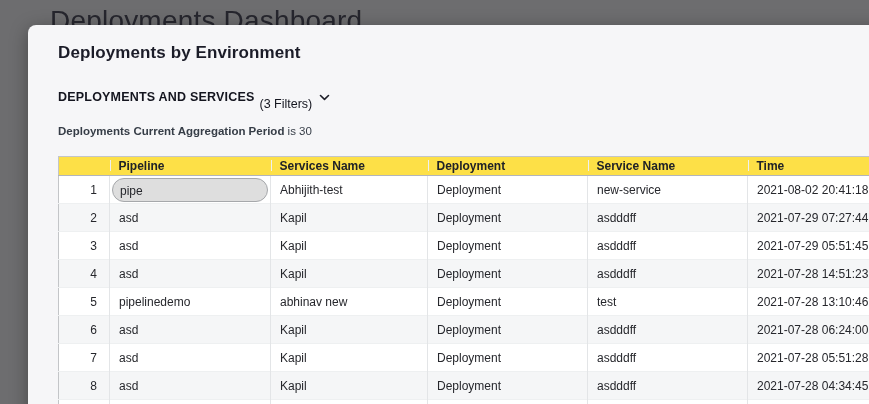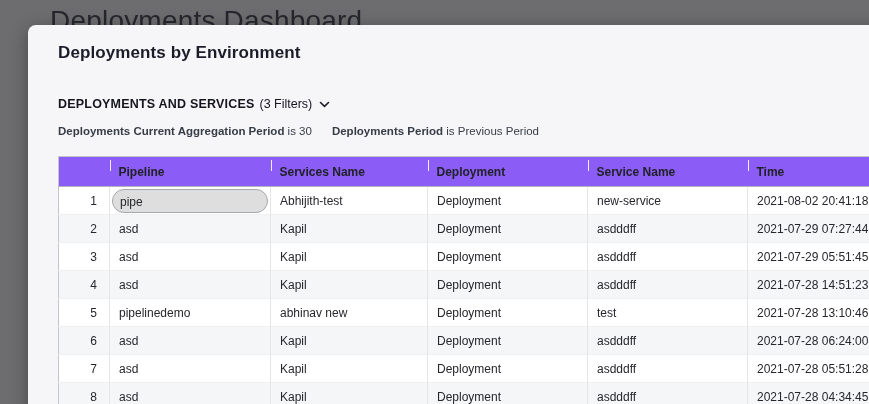--- a/index.html
+++ b/index.html
@@ -39,21 +39,21 @@
     font-size: 17px;
     font-weight: 700;
     color: #1b1c28;
     line-height: 20px;
     letter-spacing: 0.1px;
   }
 
   .section-row {
     margin-top: 27px;
     display: flex;
-    align-items: flex-end;
+    align-items: flex-start;
     font-size: 12.5px;
     color: #14151f;
     cursor: pointer;
     width: max-content;
   }
   .section-row .sec-bold { font-weight: 700; letter-spacing: 0.2px; }
   .section-row .sec-reg  { font-weight: 400; margin-left: 5px; margin-top: 7px; }
   .section-row .chevron  { margin-left: 7px; display: inline-block; }
 
   .filters-row {
@@ -75,22 +75,22 @@
     border: 1px solid #c3c5c8;
   }
   .grid col.c-num      { width: 51px;  }
   .grid col.c-pipeline { width: 161px; }
   .grid col.c-project  { width: 157px; }
   .grid col.c-deploy   { width: 160px; }
   .grid col.c-service  { width: 160px; }
   .grid col.c-time     { width: 160px; }
 
   .grid thead th {
-    height: 30px;
-    background: #8b5cf6;
+    height: 19px;
+    background: #fde047;
     border-bottom: 1px solid #b2b5bb;
     font-size: 12px;
     font-weight: 700;
     color: #202227;
     text-align: left;
     padding: 0 0 0 9px;
     position: relative;
     white-space: nowrap;
   }
   .grid thead th + th::before {
@@ -147,21 +147,20 @@
       <span class="sec-reg">(3 Filters)</span>
       <span class="chevron">
         <svg width="11" height="7" viewBox="0 0 11 7">
             <polyline points="1.5,1.5 5.5,5.3 9.5,1.5" fill="none" stroke="#1c1d27" stroke-width="1.6" stroke-linecap="round" stroke-linejoin="round"></polyline>
           </svg>
       </span>
     </div>
 
     <div class="filters-row">
       <span><span class="f-label">Deployments Current Aggregation Period</span> <span>is 30</span></span>
-      <span><span class="f-label">Deployments Period</span> <span>is Previous Period</span></span>
     </div>
 
     <table class="grid">
       <colgroup>
         <col class="c-num">
           <col class="c-pipeline">
           <col class="c-project">
           <col class="c-deploy">
           <col class="c-service">
           <col class="c-time">

